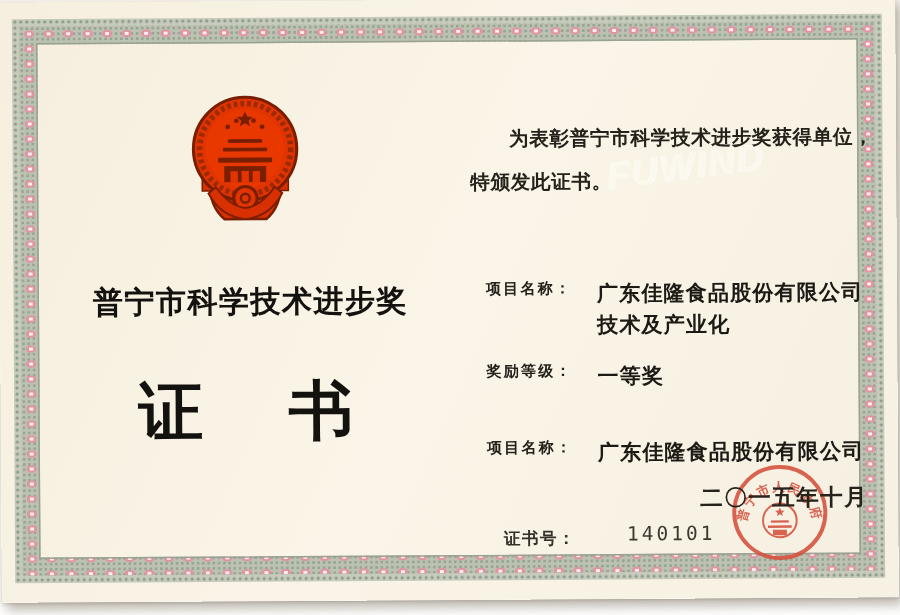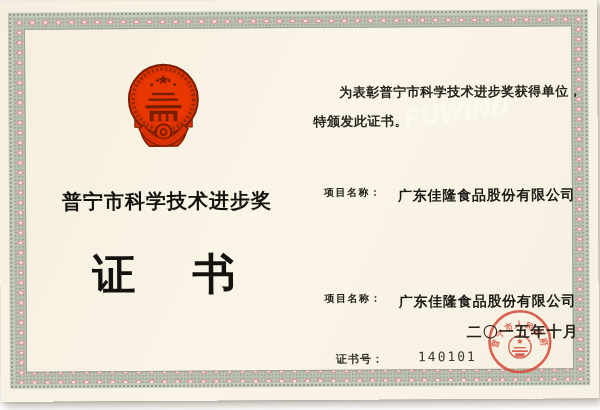--- a/index.html
+++ b/index.html
@@ -135,23 +135,26 @@
     <div class="award-title">普宁市科学技术进步奖</div>
     <div class="doc-title">证　书</div>
 
     <div class="watermark">FUWIND</div>
 
     <div class="intro-line1">为表彰普宁市科学技术进步奖获得单位，</div>
     <div class="intro-line2">特颁发此证书。</div>
 
     <div class="field-row row-1">
       <span class="field-label">项目名称：</span><span class="field-value"><span>广东佳隆食品股份有限公司</span><br>
-        </span>
+        <span>技术及产业化</span></span>
     </div>
 
+    <div class="field-row row-2">
+      <span class="field-label">奖励等级：</span><span class="field-value"><span>一等奖</span></span>
+    </div>
 
     <div class="field-row row-3">
       <span class="field-label">项目名称：</span><span class="field-value"><span>广东佳隆食品股份有限公司</span></span>
     </div>
 
     <div class="certno-label">证书号：</div>
     <div class="certno-value">140101</div>
 
     <svg class="seal" viewBox="0 0 100 100" xmlns="http://www.w3.org/2000/svg">
       <defs>

